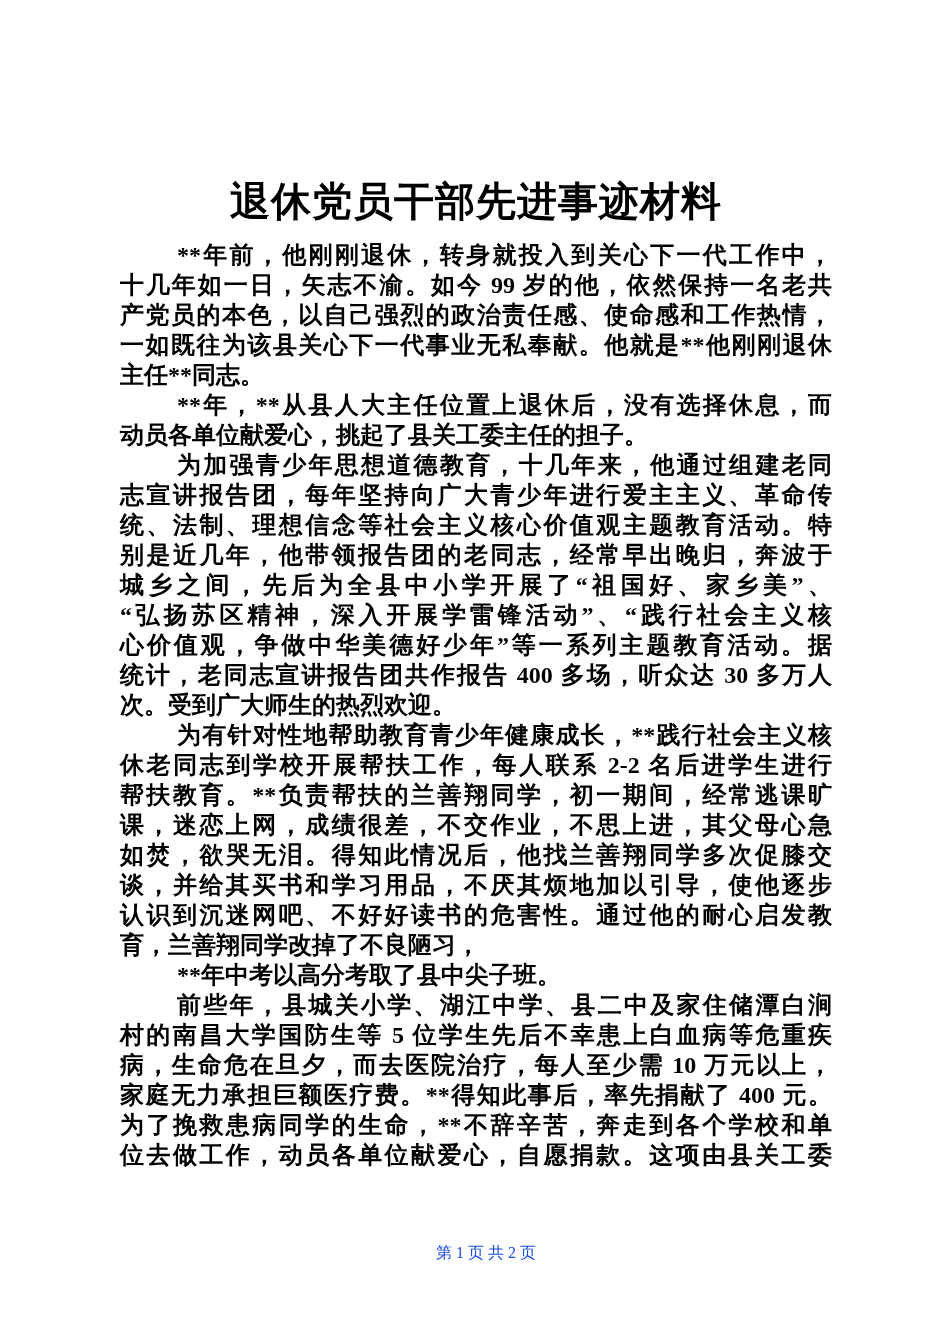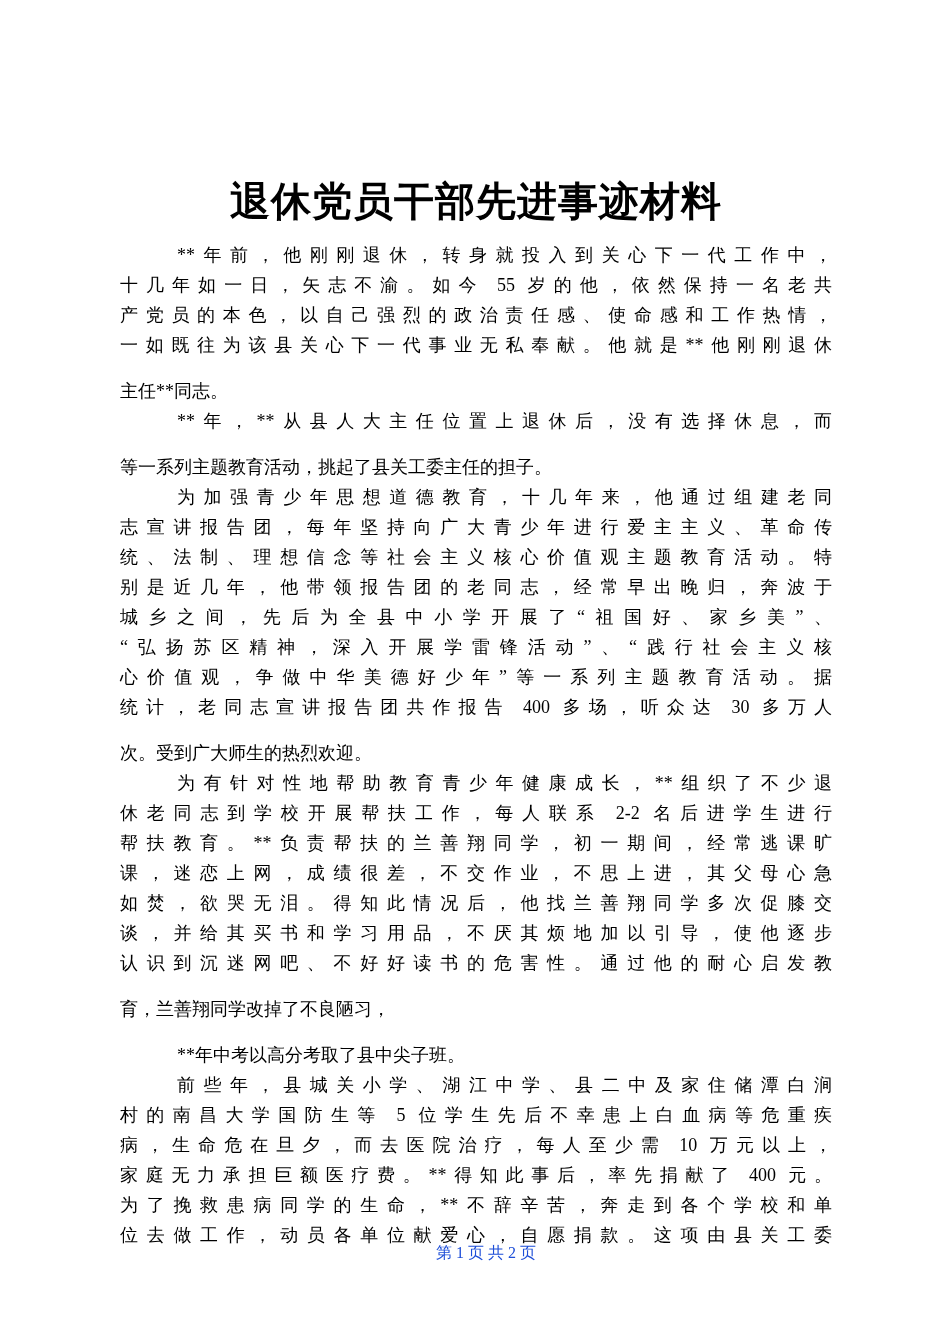--- a/index.html
+++ b/index.html
@@ -29,32 +29,32 @@
     letter-spacing: 1px;
     white-space: nowrap;
   }
   .doc-body {
     position: absolute;
     top: 240px;
     left: 120px;
     width: 712px;
   }
   .line {
-    font-size: 18px;
+    font-size: 24px;
     line-height: 30px;
     height: 30px;
     text-align: justify;
     text-align-last: justify;
     text-justify: inter-ideograph;
     white-space: normal;
+    font-weight: bold;
   }
   .line.no-just {
     text-align: left;
     text-align-last: left;
-    margin-top: 16px;
   }
   .line.indent {
     text-indent: 57px;
   }
   .page-footer {
     position: absolute;
     top: 1243px;
     left: 436px;
     font-size: 16px;
     line-height: 20px;
@@ -64,36 +64,36 @@
 </style>
 </head>
 <body>
 
 <div class="page">
 
   <h1 class="doc-title">退休党员干部先进事迹材料</h1>
 
   <div class="doc-body">
       <div class="line indent">**年前，他刚刚退休，转身就投入到关心下一代工作中，</div>
-      <div class="line">十几年如一日，矢志不渝。如今 55 岁的他，依然保持一名老共</div>
+      <div class="line">十几年如一日，矢志不渝。如今 99 岁的他，依然保持一名老共</div>
       <div class="line">产党员的本色，以自己强烈的政治责任感、使命感和工作热情，</div>
       <div class="line">一如既往为该县关心下一代事业无私奉献。他就是**他刚刚退休</div>
       <div class="line no-just">主任**同志。</div>
       <div class="line indent">**年，**从县人大主任位置上退休后，没有选择休息，而</div>
-      <div class="line no-just">等一系列主题教育活动，挑起了县关工委主任的担子。</div>
+      <div class="line no-just">动员各单位献爱心，挑起了县关工委主任的担子。</div>
       <div class="line indent">为加强青少年思想道德教育，十几年来，他通过组建老同</div>
       <div class="line">志宣讲报告团，每年坚持向广大青少年进行爱主主义、革命传</div>
       <div class="line">统、法制、理想信念等社会主义核心价值观主题教育活动。特</div>
       <div class="line">别是近几年，他带领报告团的老同志，经常早出晚归，奔波于</div>
       <div class="line">城乡之间，先后为全县中小学开展了“祖国好、家乡美”、</div>
       <div class="line">“弘扬苏区精神，深入开展学雷锋活动”、“践行社会主义核</div>
       <div class="line">心价值观，争做中华美德好少年”等一系列主题教育活动。据</div>
       <div class="line">统计，老同志宣讲报告团共作报告 400 多场，听众达 30 多万人</div>
       <div class="line no-just">次。受到广大师生的热烈欢迎。</div>
-      <div class="line indent">为有针对性地帮助教育青少年健康成长，**组织了不少退</div>
+      <div class="line indent">为有针对性地帮助教育青少年健康成长，**践行社会主义核</div>
       <div class="line">休老同志到学校开展帮扶工作，每人联系 2-2 名后进学生进行</div>
       <div class="line">帮扶教育。**负责帮扶的兰善翔同学，初一期间，经常逃课旷</div>
       <div class="line">课，迷恋上网，成绩很差，不交作业，不思上进，其父母心急</div>
       <div class="line">如焚，欲哭无泪。得知此情况后，他找兰善翔同学多次促膝交</div>
       <div class="line">谈，并给其买书和学习用品，不厌其烦地加以引导，使他逐步</div>
       <div class="line">认识到沉迷网吧、不好好读书的危害性。通过他的耐心启发教</div>
       <div class="line no-just">育，兰善翔同学改掉了不良陋习，</div>
       <div class="line indent no-just">**年中考以高分考取了县中尖子班。</div>
       <div class="line indent">前些年，县城关小学、湖江中学、县二中及家住储潭白涧</div>
       <div class="line">村的南昌大学国防生等 5 位学生先后不幸患上白血病等危重疾</div>

